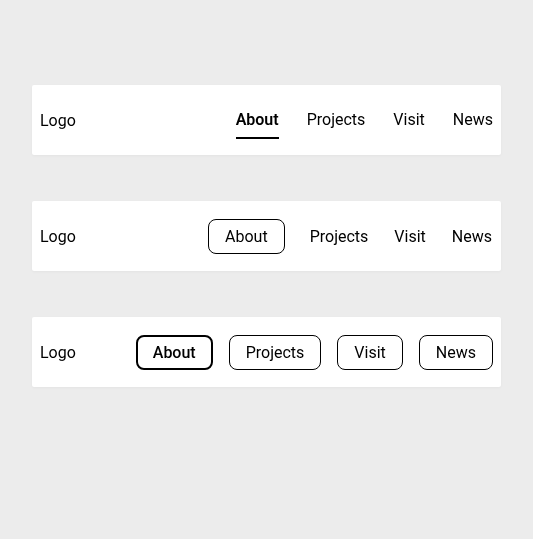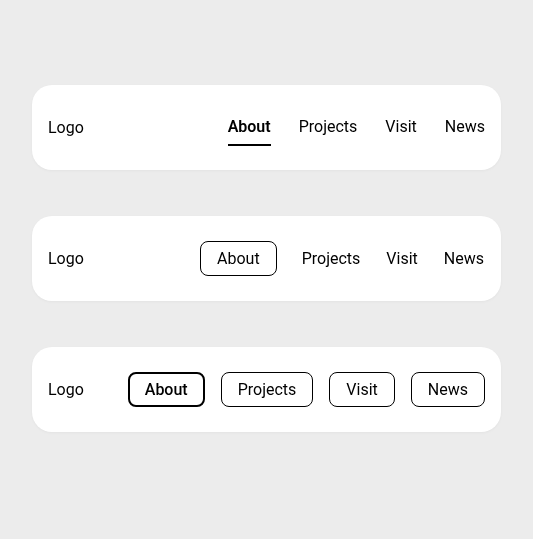--- a/index.html
+++ b/index.html
@@ -12,23 +12,23 @@
       background: #ececec;
       width: 533px;
       height: 539px;
       padding: 85px 32px 0;
       display: flex;
       flex-direction: column;
       gap: 46px;
     }
     .navbar {
       background: #fff;
-      border-radius: 20px;
-      padding: 0 16px;
-      height: 85px;
+      border-radius: 2px;
+      padding: 0 8px;
+      height: 70px;
       display: flex;
       align-items: center;
       justify-content: space-between;
       box-shadow: 0 1px 3px rgba(0,0,0,0.04);
     }
     .logo {
       font-size: 16px;
       color: #000;
       font-weight: 400;
     }

